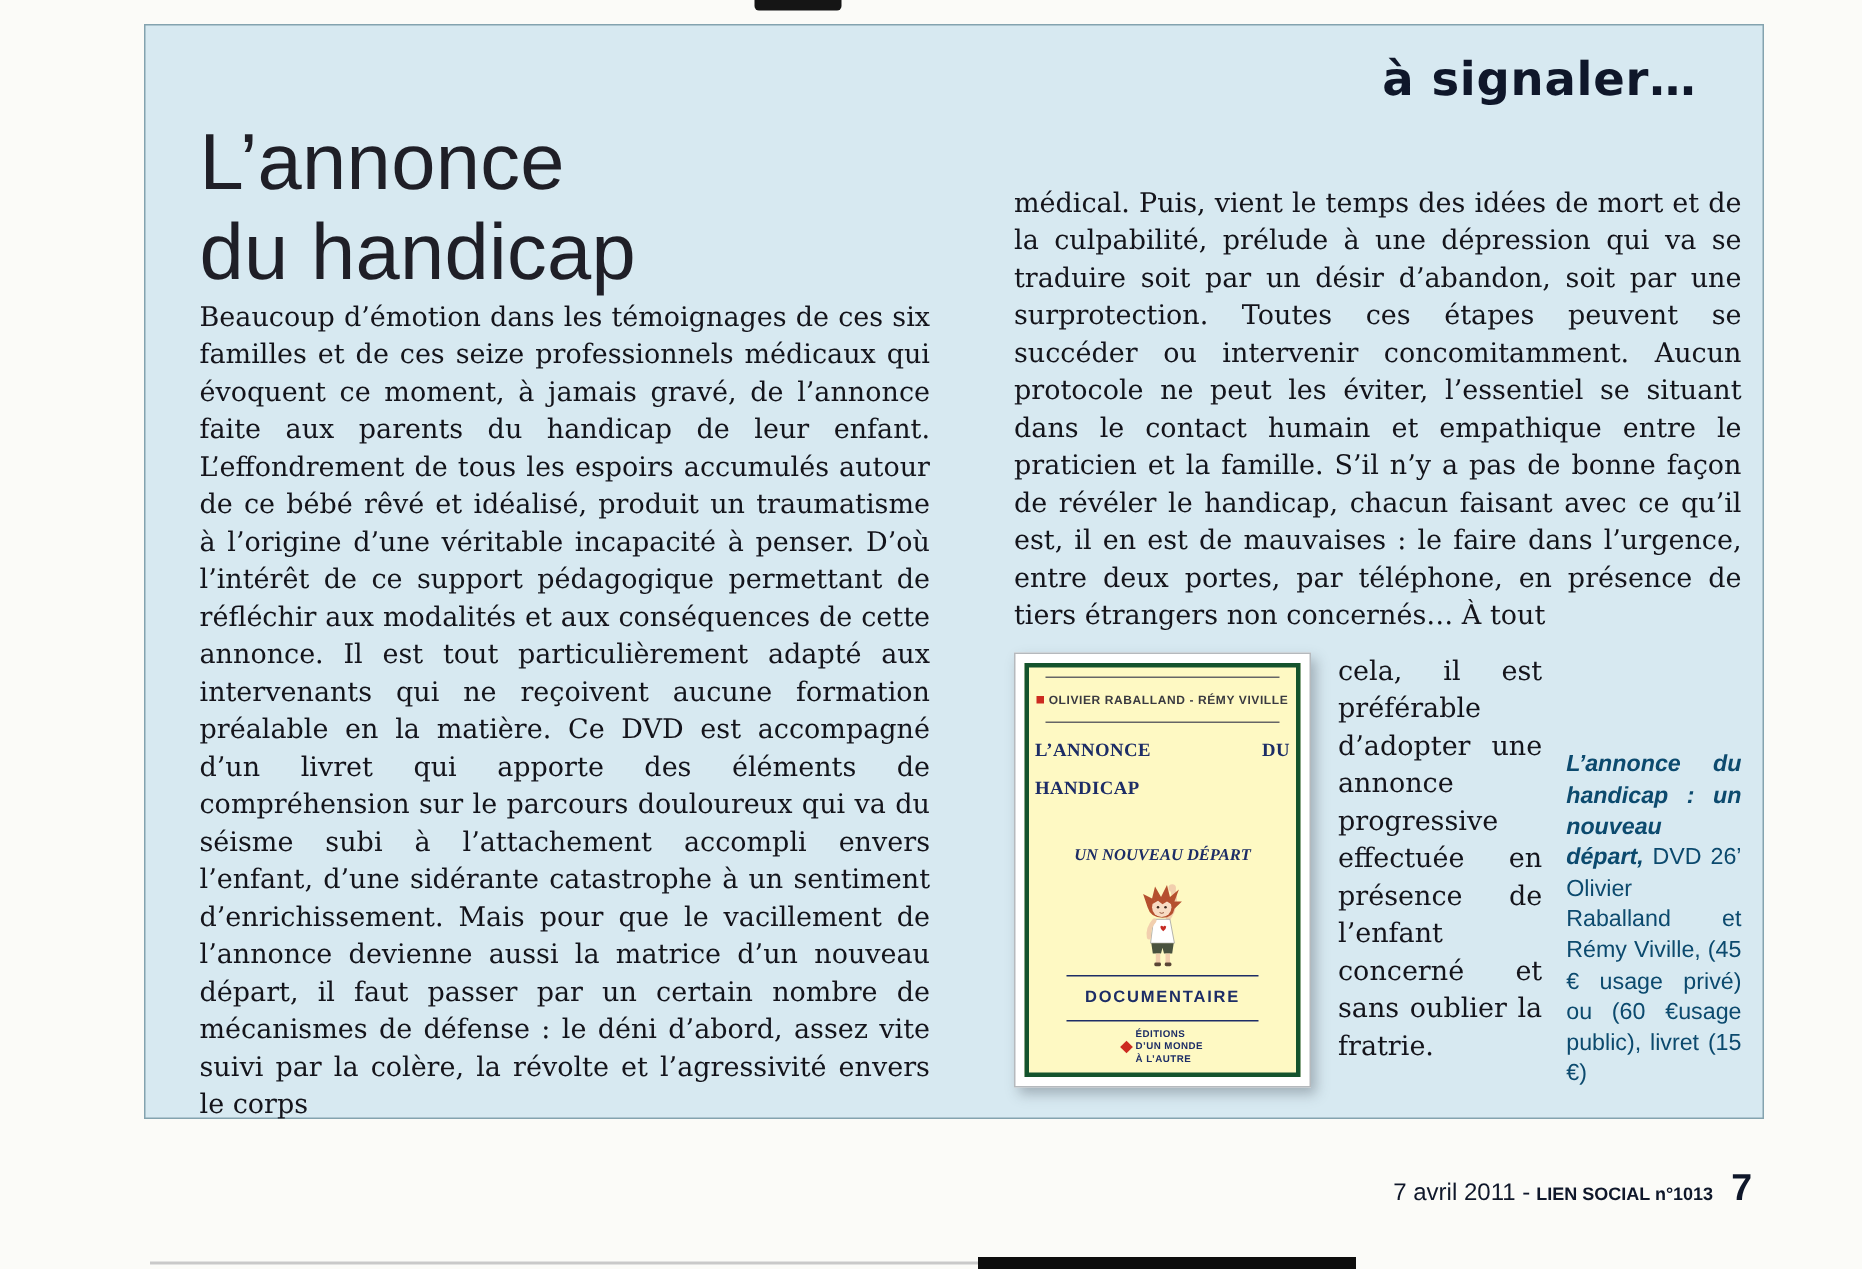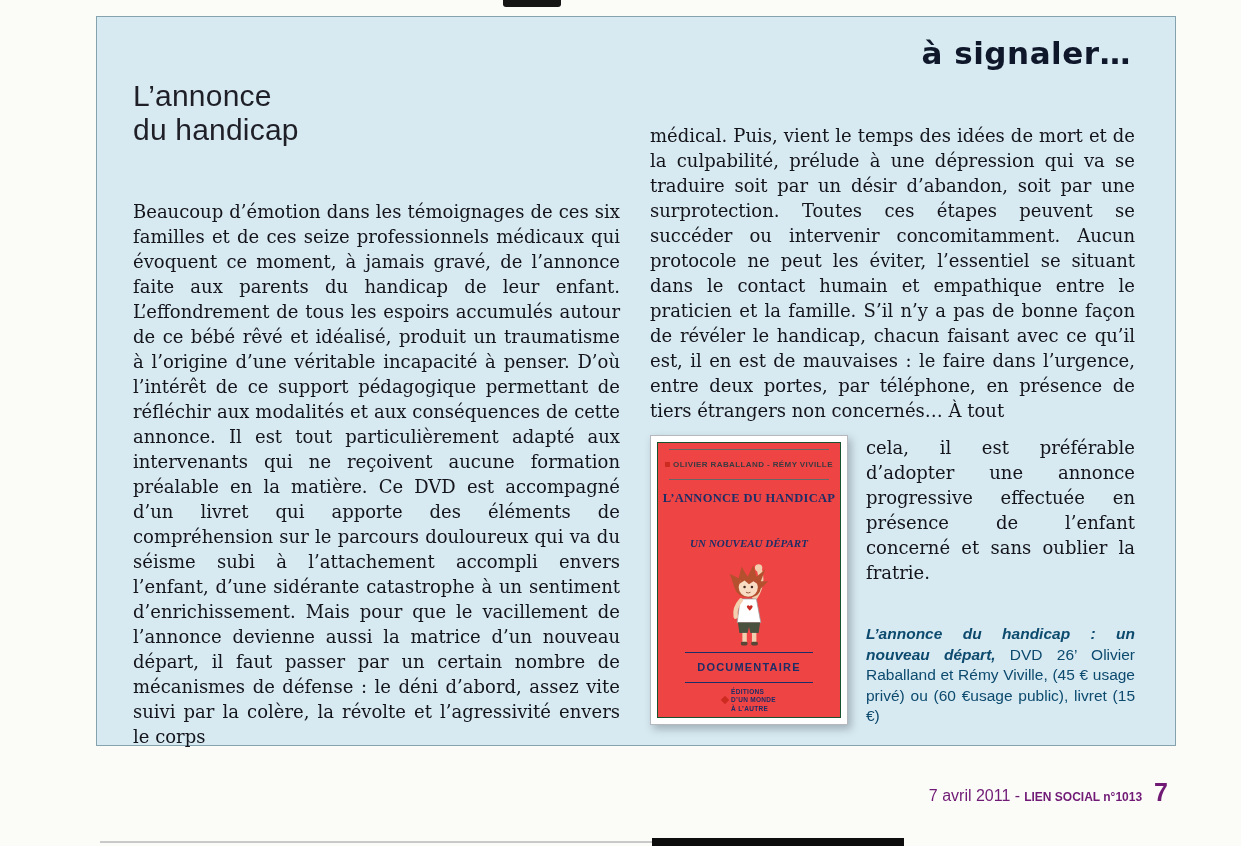--- a/index.html
+++ b/index.html
@@ -19,46 +19,46 @@
     background:#d7e9f1;border:1px solid #84a3af;box-sizing:border-box;
   }
   .signaler{
     position:absolute;top:18px;right:44px;
     font-family:"DejaVu Sans", sans-serif;font-weight:700;
     font-size:31px;color:#0f172a;letter-spacing:0.5px;
   }
   .article-title{
     position:absolute;left:36px;top:62px;
     font-family:"Liberation Sans", sans-serif;font-weight:400;
-    font-size:30px;line-height:1.13;color:#1f1f27;letter-spacing:0.2px;
+    font-size:53px;line-height:1.13;color:#1f1f27;letter-spacing:0.2px;
   }
 
   
   .body-text{
     font-size:18px;line-height:25px;color:#14141b;text-align:justify;
     font-family:"DejaVu Serif", serif;
   }
   .left-col{position:absolute;left:36px;top:182px;width:487px;}
-  .right-col{position:absolute;left:553px;top:106px;width:485px;}
+  .right-col{position:absolute;left:579px;top:106px;width:485px;}
   .right-col p{margin:0;}
   .left-col p{margin:0;}
 
   .media-row{display:flex;gap:18px;margin-top:12px;height:292px;}
-  .beside{flex:1;display:flex;flex-direction:column;gap:16px;}
+  .beside{flex:1;display:flex;flex-direction:row;gap:16px;}
   .continuation{text-align:justify;}
 
   
   .dvd{
     width:198px;height:290px;box-sizing:border-box;flex:0 0 198px;
     background:#ffffff;border:1px solid #b5b9bd;
     box-shadow:3px 4px 8px rgba(60,70,80,0.35);
     padding:6px;
   }
   .dvd-inner{
-    height:100%;box-sizing:border-box;border:1px solid #14532d;background:#ef4444;
+    height:100%;box-sizing:border-box;border:3px solid #14532d;background:#fef9c3;
     display:flex;flex-direction:column;align-items:center;padding:6px 4px 4px 4px;
   }
   .dvd-authors{
     font-family:"Liberation Sans", sans-serif;font-weight:bold;
     font-size:8px;letter-spacing:0.4px;color:#3a3a40;
     border-top:1px solid #666;border-bottom:1px solid #666;
     padding:2px 0;width:92%;text-align:center;white-space:nowrap;
     display:flex;align-items:center;justify-content:center;gap:3px;
   }
   .red-dot{display:inline-block;width:5px;height:5px;background:#cc2b20;flex:0 0 auto;}
@@ -93,21 +93,21 @@
     font-size:15.5px;line-height:1.33;color:#0c4a6e;
   }
   .caption p{margin:0;}
   .caption-bold{font-weight:bold;font-style:italic;}
   .caption-line{margin-top:1px;}
 
   
   .footer{
     position:absolute;top:778px;right:73px;
     display:flex;align-items:baseline;gap:4px;
-    font-family:"Liberation Sans", sans-serif;color:#701a75;
+    font-family:"Liberation Sans", sans-serif;color:#0f172a;
   }
   .footer-date{font-size:16px;}
   .footer-issue{font-size:12px;font-weight:bold;}
   .footer-page{font-size:25px;font-weight:bold;margin-left:8px;}
 </style>
 </head>
 <body>
 
 <div class="artifact-top"></div>
 <div class="artifact-bottom-line"></div>

